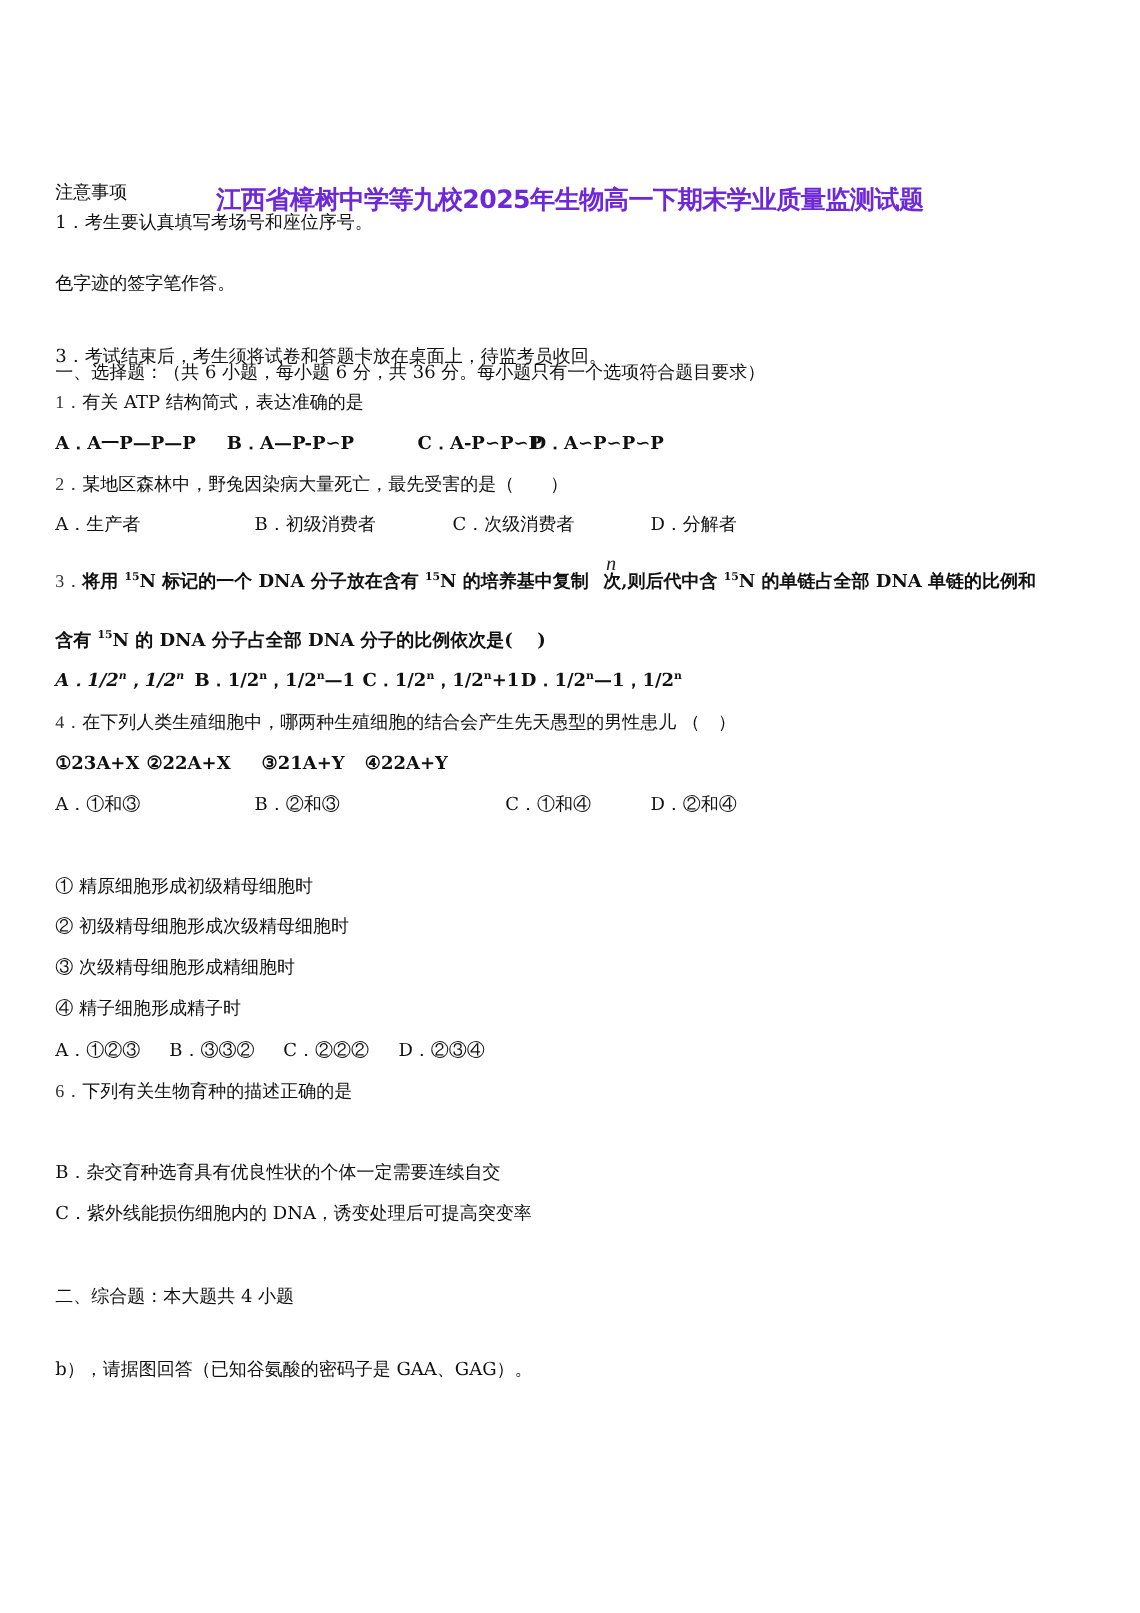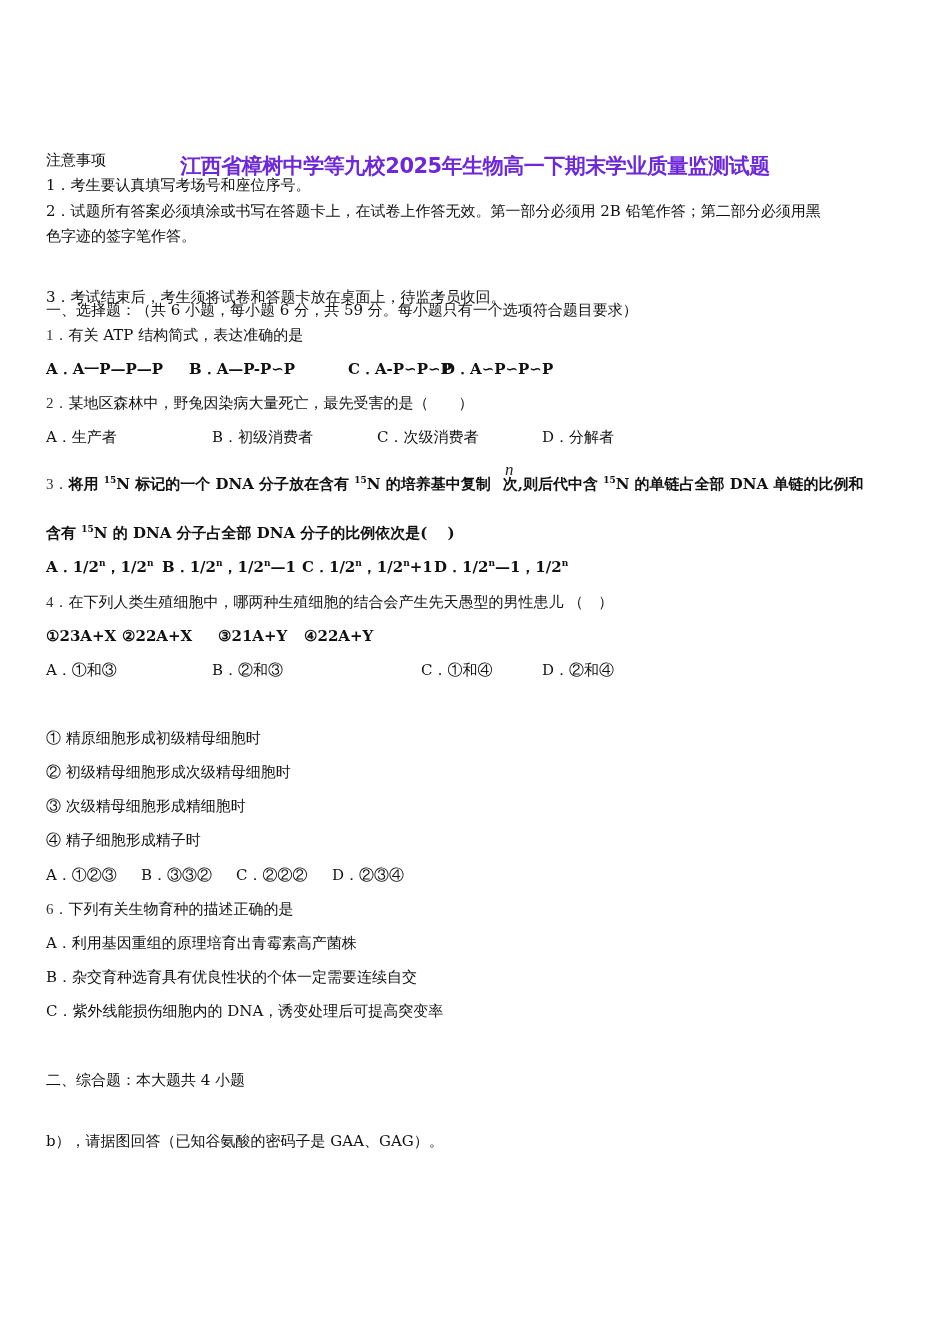--- a/index.html
+++ b/index.html
@@ -30,25 +30,24 @@
   </style>
 </head>
 <body>
 
 <div class="page">
 
   <div class="title">江西省樟树中学等九校2025年生物高一下期末学业质量监测试题</div>
 
   <div class="line" style="top:150px;">注意事项</div>
   <div class="line" style="top:175px;">1．考生要认真填写考场号和座位序号。</div>
-  <div class="line" style="top:201px;">2．试题所有答案必须填涂或书写在答题卡上，在试卷上作答无效。第一部分必须用 2B 铅笔作答；第二部分必须用黑</div>
   <div class="line" style="top:226px;">色字迹的签字笔作答。</div>
   <div class="line" style="top:251px;margin-top:36px;">3．考试结束后，考生须将试卷和答题卡放在桌面上，待监考员收回。</div>
 
-  <div class="line" style="top:300px;">一、选择题：（共 6 小题，每小题 6 分，共 59 分。每小题只有一个选项符合题目要求）</div>
+  <div class="line" style="top:300px;">一、选择题：（共 6 小题，每小题 6 分，共 36 分。每小题只有一个选项符合题目要求）</div>
 
   <div class="line" style="top:325px;">
     <span class="num">1．</span><span>有关 ATP 结构简式，表达准确的是</span>
   </div>
   <div class="opt-row b" style="top:359px;">
     <span class="opt" style="left:0;">A．A一P—P—P</span>
     <span class="opt" style="left:143px;text-align:center;">B．A—P-P∽P</span>
     <span class="opt" style="left:270px;margin-left:32px;">C．A-P∽P∽P</span>
     <span class="opt" style="left:396px;">D．A∽P∽P∽P</span>
   </div>
@@ -64,21 +63,21 @@
   </div>
 
   <div class="float-n">n</div>
   <div class="line b" style="top:474px;">
     <span class="num" style="font-weight:normal;">3．</span><span>将用 </span><sup>15</sup><span>N 标记的一个 DNA 分子放在含有 </span><sup>15</sup><span>N 的培养基中复制</span><span style="display:inline-block;width:12px;"></span><span>次,则后代中含 </span><sup>15</sup><span>N 的单链占全部 DNA 单链的比例和</span>
   </div>
   <div class="line b" style="top:523px;">
     <span>含有 </span><sup>15</sup><span>N 的 DNA 分子占全部 DNA 分子的比例依次是(　 )</span>
   </div>
   <div class="opt-row b" style="top:557px;">
-    <span class="opt" style="left:0;"><span>A．</span><span>1/2</span><sup>n</sup><span>，</span><span>1/2</span><sup>n</sup><span></span></span>
+    <span class="opt" style="left:0;font-style:italic;"><span>A．</span><span>1/2</span><sup>n</sup><span>，</span><span>1/2</span><sup>n</sup><span></span></span>
     <span class="opt" style="left:116px;"><span>B．</span><span>1/2</span><sup>n</sup><span>，</span><span>1/2</span><sup>n</sup><span>—1</span></span>
     <span class="opt" style="left:256px;"><span>C．</span><span>1/2</span><sup>n</sup><span>，</span><span>1/2</span><sup>n</sup><span>+1</span></span>
     <span class="opt" style="left:388px;"><span>D．</span><span>1/2</span><sup>n</sup><span>—1</span><span>，</span><span>1/2</span><sup>n</sup></span>
   </div>
 
   <div class="line" style="top:592px;">
     <span class="num">4．</span><span>在下列人类生殖细胞中，哪两种生殖细胞的结合会产生先天愚型的男性患儿 （　）</span>
   </div>
   <div class="opt-row b" style="top:626px;">
     <span class="opt" style="left:0;">①23A+X</span>
@@ -100,20 +99,19 @@
   <div class="opt-row" style="top:865px;">
     <span class="opt" style="left:0;">A．①②③</span>
     <span class="opt" style="left:95px;">B．③③②</span>
     <span class="opt" style="left:190px;">C．②②②</span>
     <span class="opt" style="left:286px;">D．②③④</span>
   </div>
 
   <div class="line" style="top:899px;">
     <span class="num">6．</span><span>下列有关生物育种的描述正确的是</span>
   </div>
-  <div class="line" style="top:933px;">A．利用基因重组的原理培育出青霉素高产菌株</div>
   <div class="line" style="top:967px;">B．杂交育种选育具有优良性状的个体一定需要连续自交</div>
   <div class="line" style="top:1001px;">C．紫外线能损伤细胞内的 DNA，诱变处理后可提高突变率</div>
 
   <div class="line" style="top:1070px;">二、综合题：本大题共 4 小题</div>
   <div class="line" style="top:1131px;">b），请据图回答（已知谷氨酸的密码子是 GAA、GAG）。</div>
 
 </div>
 
 </body></html>

